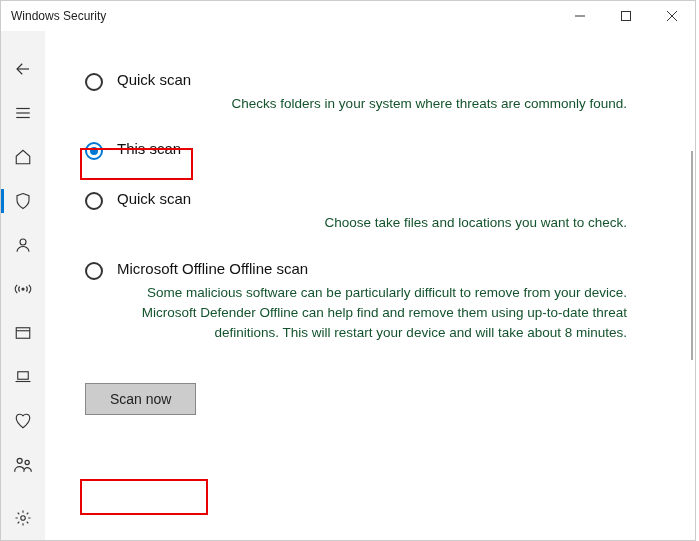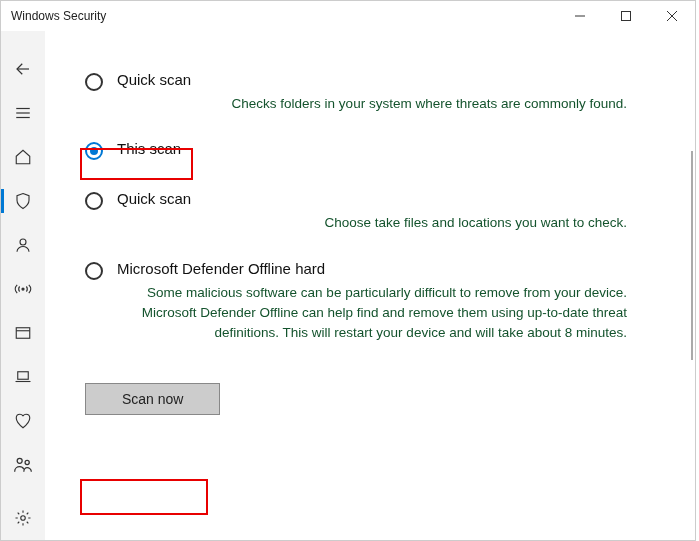--- a/index.html
+++ b/index.html
@@ -22,21 +22,21 @@
 
   .option { display: flex; align-items: flex-start; margin-bottom: 26px; }
   .option .radio { flex: 0 0 18px; margin-right: 14px; margin-top: 2px; }
   .option .txt { flex: 1; }
   .option .title { font-size: 15px; color: #111; margin-bottom: 6px; }
   .option .desc { font-size: 13.5px; color: #14532d; line-height: 1.5; max-width: 510px; text-align: right; }
   .radio-circle { width: 18px; height: 18px; border: 2px solid #333; border-radius: 50%; display: inline-block; position: relative; }
   .radio-circle.checked { border-color: #0078d4; }
   .radio-circle.checked::after { content: ""; position: absolute; top: 3px; left: 3px; width: 8px; height: 8px; border-radius: 50%; background: #0078d4; }
 
-  .scan-btn { display: inline-block; padding: 7px 36px; background: #ccc; border: 1px solid #888; font-size: 14px; color: #222; }
+  .scan-btn { display: inline-block; padding: 7px 24px; background: #ccc; border: 1px solid #888; font-size: 14px; color: #222; }
 
   .highlight { border: 2px solid #e80000; position: absolute; pointer-events: none; }
   .hl-full { left: 79px; top: 147px; width: 113px; height: 32px; }
   .hl-scan { left: 79px; top: 478px; width: 128px; height: 36px; }
 
   .scroll-ind { position: absolute; right: 2px; top: 120px; bottom: 180px; width: 2px; background: #aaa; }
 </style>
 </head>
 <body>
 
@@ -158,21 +158,21 @@
         <span class="radio"><span class="radio-circle"></span></span>
         <div class="txt">
           <div class="title">Quick scan</div>
           <div class="desc">Choose take files and locations you want to check.</div>
         </div>
       </div>
 
       <div class="option">
         <span class="radio"><span class="radio-circle"></span></span>
         <div class="txt">
-          <div class="title">Microsoft Defender Offline hard</div>
+          <div class="title">Microsoft Offline Offline scan</div>
           <div class="desc">Some malicious software can be particularly difficult to remove from your device. Microsoft Defender Offline can help find and remove them using up-to-date threat definitions. This will restart your device and will take about 8 minutes.</div>
         </div>
       </div>
 
       <div style="height:14px"></div>
       <span class="scan-btn">Scan now</span>
 
     </div>
 
     <div class="scroll-ind"></div>

